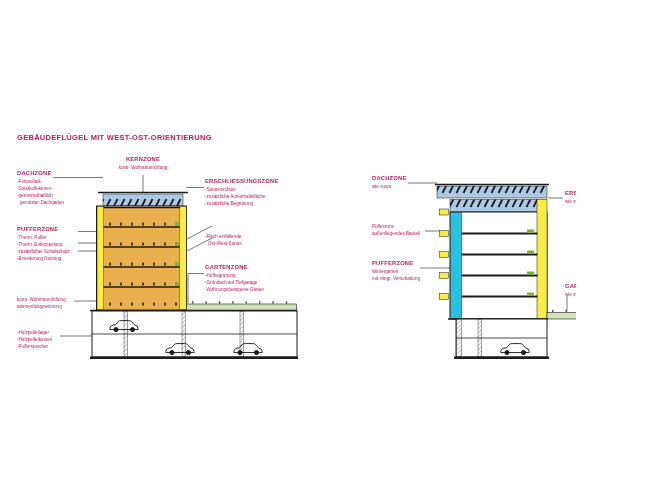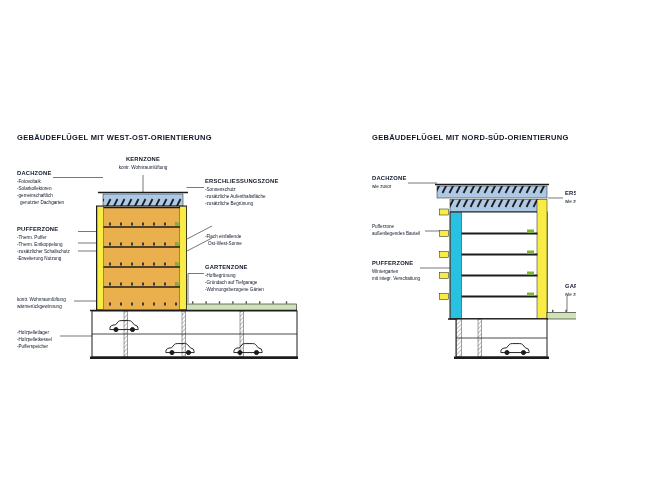--- a/index.html
+++ b/index.html
@@ -3,21 +3,21 @@
 <meta charset="utf-8">
 <style>
   html, body { margin: 0; padding: 0; background: #ffffff; }
   .canvas {
     position: relative;
     width: 576px;
     height: 502px;
     background: #ffffff;
     overflow: hidden;
     font-family: "Liberation Sans", sans-serif;
-    color: #0f172a;
+    color: #be185d;
   }
   .art { position: absolute; left: 0; top: 0; }
   .lbl { position: absolute; }
   .title {
     font-size: 7.5px;
     font-weight: bold;
     letter-spacing: 0.3px;
     white-space: nowrap;
   }
   .zhead {
@@ -166,21 +166,20 @@
       <g stroke-width="0.4" fill="url(#hatch)">
         <rect x="456.5" y="319" width="5" height="38"></rect>
         <rect x="478" y="319" width="3.5" height="38"></rect>
       </g>
       <use href="#car" x="498" y="343" width="34" height="12.5"></use>
       <line x1="454" y1="357.8" x2="549" y2="357.8" stroke-width="2.4"></line>
     </g>
   </svg>
 
   <div class="lbl title" style="left:17px; top:133px;">GEBÄUDEFLÜGEL MIT WEST-OST-ORIENTIERUNG</div>
-  <div class="lbl title" style="left:372px; top:133px;">GEBÄUDEFLÜGEL MIT NORD-SÜD-ORIENTIERUNG</div>
 
   <div class="lbl center" style="left:101px; top:156px; width:84px;">
     <div class="zhead">KERNZONE</div>
     <div class="znote">kontr. Wohnraumlüftung</div>
   </div>
 
   <div class="lbl" style="left:17px; top:170px;">
     <div class="zhead">DACHZONE</div>
     <div class="zitem">-Fotovoltaik</div>
     <div class="zitem">-Solarkollektoren</div>

